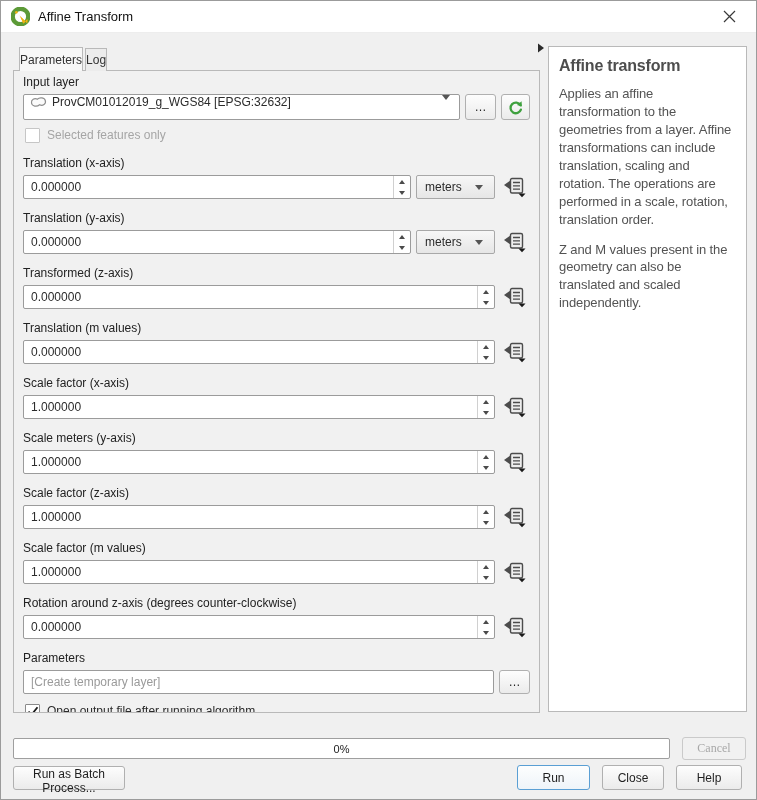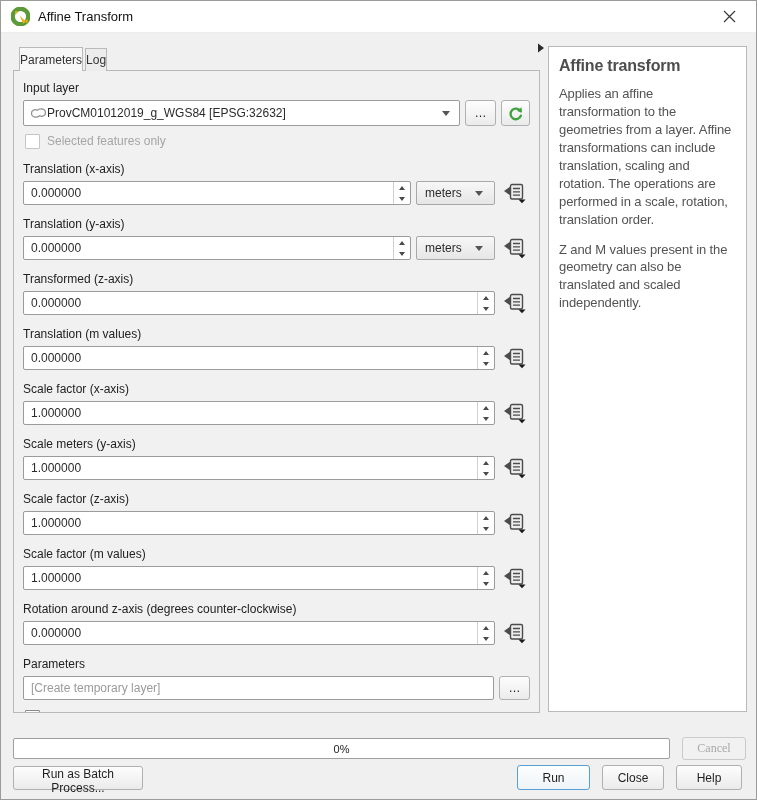--- a/index.html
+++ b/index.html
@@ -12,27 +12,27 @@
   .titlebar .logo { width:19px; height:19px; margin-right:8px; flex:0 0 auto; }
   .title-text { font-size:13px; color:#111; }
   .win-close { position:absolute; right:6px; top:0; width:42px; height:31px; display:flex; align-items:center; justify-content:center; cursor:pointer; }
 
   
   .tabs { position:absolute; left:18px; top:47px; display:flex; z-index:3; }
   .tab { height:23px; padding:0 0; display:flex; align-items:center; font-size:12px; border:1px solid #b9b9b9; border-bottom:none; background:#ececec; color:#333; margin-right:2px; cursor:pointer; }
   .tab.active { background:#f7f7f7; height:24px; margin-top:-1px; position:relative; z-index:4; }
 
   
-  .params { position:absolute; left:12px; top:69px; width:527px; height:643px; background:#f1f1f1; border:1px solid #b9b9b9; padding:10px 9px 0 9px; overflow:hidden; }
+  .params { position:absolute; left:12px; top:69px; width:527px; height:643px; background:#f1f1f1; border:1px solid #b9b9b9; padding:4px 9px 0 9px; overflow:hidden; }
   .flabel { line-height:14px; height:15px; margin-bottom:4px; color:#222; }
   .fieldblock .flabel { margin-top:12px; }
   .row { display:flex; align-items:center; gap:5px; }
 
   
-  .combo { flex:1 1 auto; height:26px; background:#fff; border:1px solid #9b9b9b; border-radius:2px; display:flex; align-items:center; padding:0 6px; cursor:pointer; }
+  .combo { flex:1 1 auto; height:26px; background:#fff; border:1px solid #9b9b9b; border-radius:2px; display:flex; align-items:flex-start; padding:0 6px; gap:5px; cursor:pointer; }
   .combo .ctext { flex:1 1 auto; white-space:nowrap; overflow:hidden; }
   .dd-arrow { width:0; height:0; border-left:4px solid transparent; border-right:4px solid transparent; border-top:5px solid #555; margin-right:3px; }
 
   
   .btn { font-family:"Liberation Sans", sans-serif; font-size:12px; color:#1f1f1f; background:linear-gradient(#fdfdfd,#ebebeb); border:1px solid #b0b0b0; border-radius:3px; cursor:pointer; }
   .btn-dots { width:31px; height:26px; line-height:10px; }
   .btn-iter { width:29px; height:26px; display:flex; align-items:center; justify-content:center; }
 
   
   .chkrow { display:flex; align-items:center; gap:7px; margin:6px 0 0 2px; height:18px; }
@@ -65,21 +65,21 @@
   .collapse { position:absolute; left:534px; top:41px; width:12px; height:12px; cursor:pointer; }
 
   
   .helppanel { position:absolute; left:547px; top:45px; width:199px; height:666px; background:#ffffff; border:1px solid #b9b9b9; padding:10px 10px; overflow:hidden; }
   .helppanel h2 { font-size:16px; color:#4d4d4d; margin-bottom:10px; letter-spacing:-0.2px; }
   .helppanel p { font-size:13px; color:#535353; line-height:1.38; margin-bottom:12px; letter-spacing:-0.1px; }
 
   
   .progress { position:absolute; left:12px; top:737px; width:657px; height:21px; background:#fff; border:1px solid #9f9f9f; border-radius:2px; display:flex; align-items:center; justify-content:center; font-size:11px; color:#222; }
   .btn-cancel { position:absolute; left:681px; top:736px; width:64px; height:23px; background:#f1f1f1; border:1px solid #cacaca; color:#a8a8a8; cursor:default;font-family:Liberation Serif, serif; }
-  .btn-batch { position:absolute; left:12px; top:765px; width:130px; height:24px; }
+  .btn-batch { position:absolute; left:12px; top:765px; width:112px; height:24px; }
   .btn-run { position:absolute; left:516px; top:764px; width:73px; height:25px; border:1px solid #5a9fd4; background:linear-gradient(#fdfefe,#eef4f9); }
   .btn-close { position:absolute; left:601px; top:764px; width:62px; height:25px; }
   .btn-help { position:absolute; left:675px; top:764px; width:66px; height:25px; }
 </style>
 </head>
 <body>
 
 <div class="dialog">
 
   <div class="titlebar">

